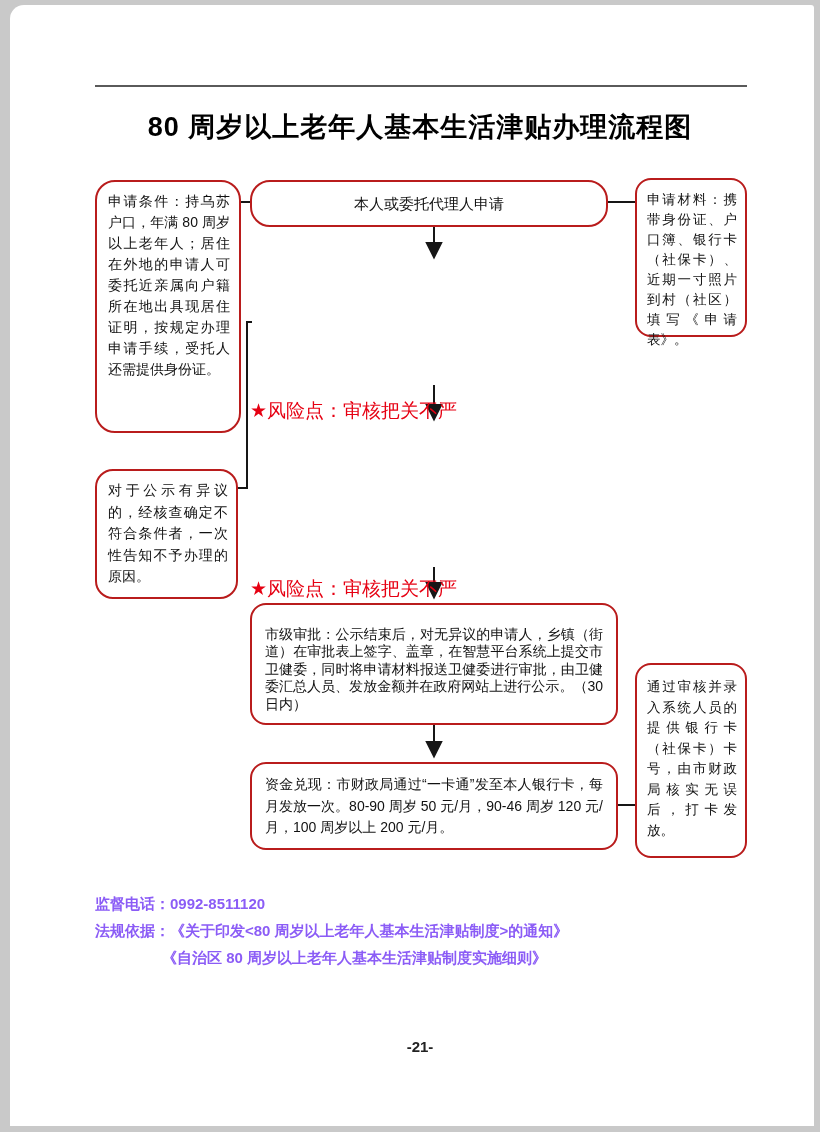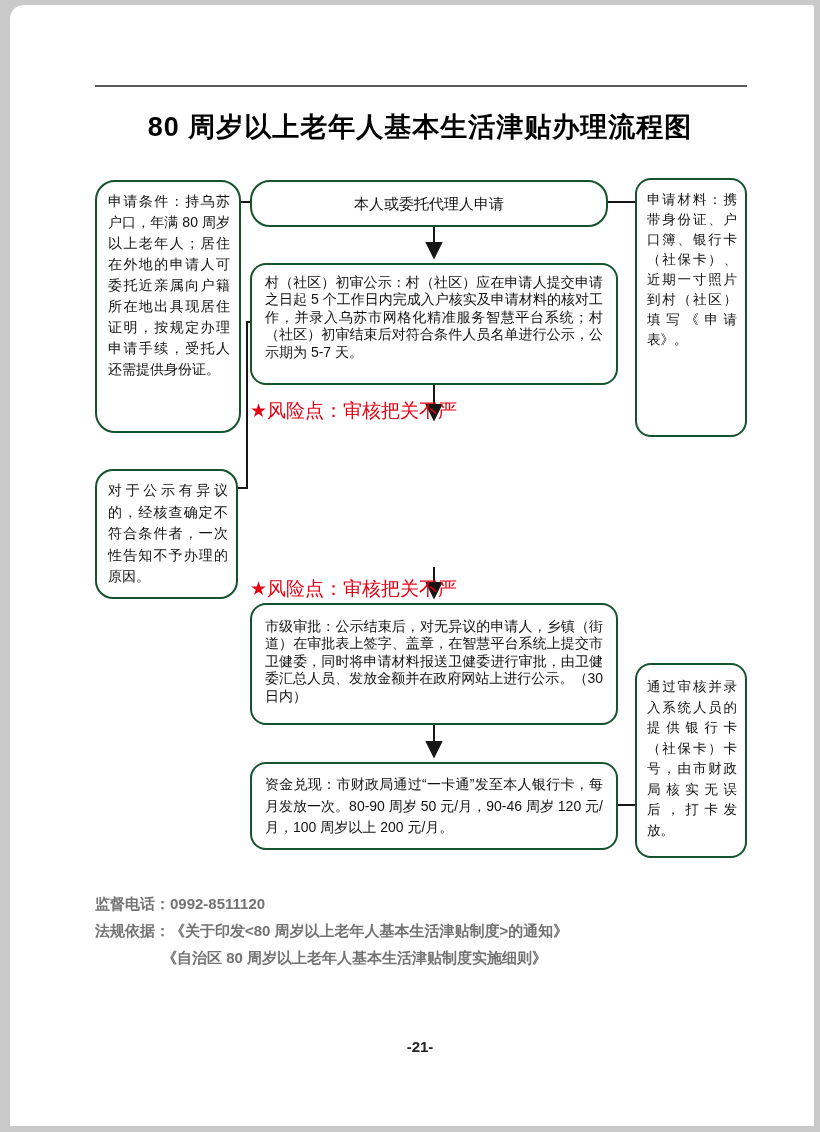--- a/index.html
+++ b/index.html
@@ -22,21 +22,21 @@
   .header-rule{
     position:absolute;left:85px;top:80px;width:652px;height:0;
     border-top:2px solid #5a5a5a;
   }
   .doc-title{
     position:absolute;left:0;top:104px;width:820px;
     text-align:center;font-size:27px;font-weight:bold;letter-spacing:1px;
     color:#000;
   }
   .box{
-    position:absolute;background:#fff;border:2px solid #14532d;
+    position:absolute;background:#fff;border:2px solid #b91c1c;
     box-sizing:border-box;z-index:2;color:#111;
     font-weight:500;
   }
   .jt{text-align:justify;}
   .box-left1{
     left:85px;top:175px;width:146px;height:253px;border-radius:20px;
     padding:9px 9px 8px 11px;font-size:14px;line-height:21px;
   }
   .box-left2{
     left:85px;top:448px;width:143px;height:130px;border-radius:18px;
@@ -50,42 +50,42 @@
   .box-c2{
     left:240px;top:258px;width:368px;height:122px;border-radius:16px;
     padding:9px 13px;font-size:14px;line-height:17.4px;
   }
   .box-c3{
     left:240px;top:420px;width:368px;height:142px;border-radius:16px;
     padding:9px 13px;font-size:14px;line-height:17.8px;
   }
   .box-c4{
     left:240px;top:598px;width:368px;height:122px;border-radius:16px;
-    padding:13px 13px;font-size:14px;line-height:17.4px;
+    padding:21px 13px;font-size:14px;line-height:17.4px;
   }
   .box-c5{
     left:240px;top:757px;width:368px;height:88px;border-radius:16px;
     padding:10px 13px;font-size:14px;line-height:21.5px;
   }
   .box-r1{
-    left:625px;top:173px;width:112px;height:259px;border-radius:16px;
+    left:625px;top:173px;width:112px;height:159px;border-radius:16px;
     padding:10px 8px 8px 10px;font-size:13.5px;line-height:20px;
   }
   .box-r2{
     left:625px;top:658px;width:112px;height:195px;border-radius:16px;
     padding:12px 8px 16px 10px;font-size:13.5px;line-height:20.5px;
   }
   .risk{
     position:absolute;left:240px;width:220px;z-index:3;
     font-size:19px;font-weight:normal;
   }
   .risk1{top:393px;}
   .risk2{top:571px;}
   .connectors{position:absolute;left:0;top:0;z-index:1;}
-  .footer-line{position:absolute;font-size:15px;font-weight:600;color:#737373;}
+  .footer-line{position:absolute;font-size:15px;font-weight:600;color:#8b5cf6;}
   .f1{left:85px;top:890px;}
   .f2{left:85px;top:917px;}
   .f3{left:152px;top:944px;}
   .page-num{
     position:absolute;left:0;top:1033px;width:820px;text-align:center;
     font-size:15px;font-weight:600;color:#222;
   }
 </style>
 </head>
 <body>
@@ -117,21 +117,20 @@
 
     <polyline points="227,483 237,483 237,317 242,317" fill="none" stroke="#161616" stroke-width="2"></polyline>
 
     <line x1="606" y1="800" x2="627" y2="800" stroke="#161616" stroke-width="2"></line>
   </svg>
 
   <div class="box box-left1 jt">申请条件：持乌苏户口，年满 80 周岁以上老年人；居住在外地的申请人可委托近亲属向户籍所在地出具现居住证明，按规定办理申请手续，受托人还需提供身份证。</div>
   <div class="box box-left2 jt">对于公示有异议的，经核查确定不符合条件者，一次性告知不予办理的原因。</div>
 
   <div class="box box-c1">本人或委托代理人申请</div>
-  <div class="box box-c2 jt">村（社区）初审公示：村（社区）应在申请人提交申请之日起 5 个工作日内完成入户核实及申请材料的核对工作，并录入乌苏市网格化精准服务智慧平台系统；村（社区）初审结束后对符合条件人员名单进行公示，公示期为 5-7 天。</div>
   <div class="risk risk1" style="color: rgb(230, 0, 18);">★风险点：审核把关不严</div>
   <div class="risk risk2" style="color: rgb(230, 0, 18);">★风险点：审核把关不严</div>
   <div class="box box-c4 jt">市级审批：公示结束后，对无异议的申请人，乡镇（街道）在审批表上签字、盖章，在智慧平台系统上提交市卫健委，同时将申请材料报送卫健委进行审批，由卫健委汇总人员、发放金额并在政府网站上进行公示。（30 日内）</div>
   <div class="box box-c5 jt">资金兑现：市财政局通过“一卡通”发至本人银行卡，每月发放一次。80-90 周岁 50 元/月，90-46 周岁 120 元/月，100 周岁以上 200 元/月。</div>
 
   <div class="box box-r1 jt">申请材料：携带身份证、户口簿、银行卡（社保卡）、近期一寸照片到村（社区）填写《申请表》。</div>
   <div class="box box-r2 jt">通过审核并录入系统人员的提供银行卡（社保卡）卡号，由市财政局核实无误后，打卡发放。</div>
 
   <div class="footer-line f1">监督电话：0992-8511120</div>
   <div class="footer-line f2">法规依据：《关于印发&lt;80 周岁以上老年人基本生活津贴制度&gt;的通知》</div>

